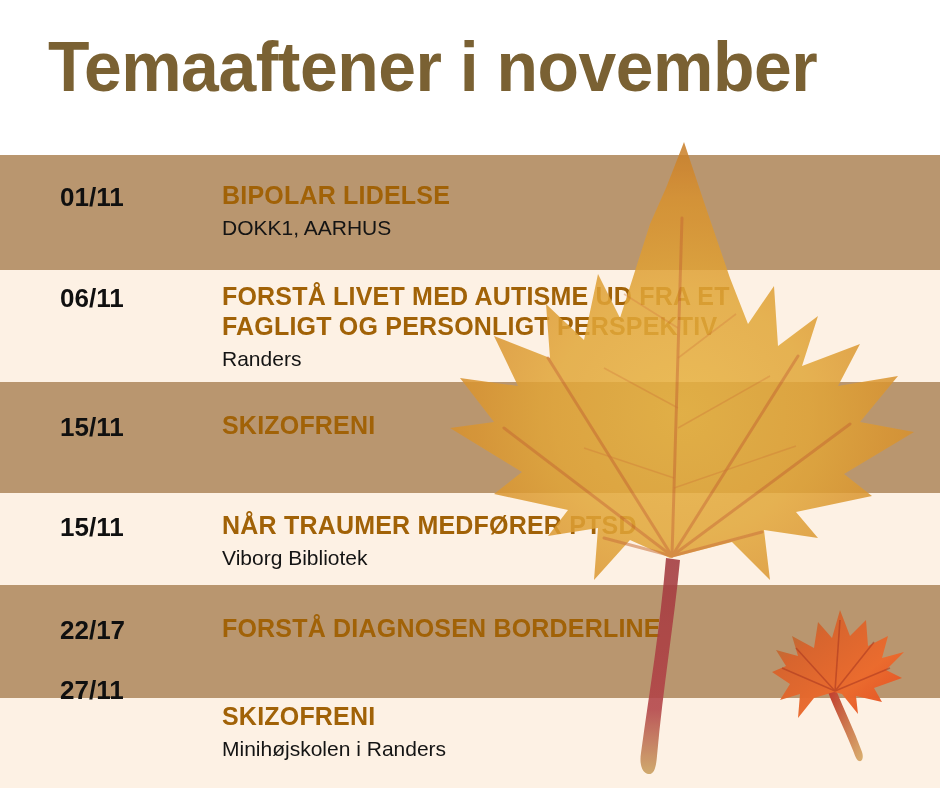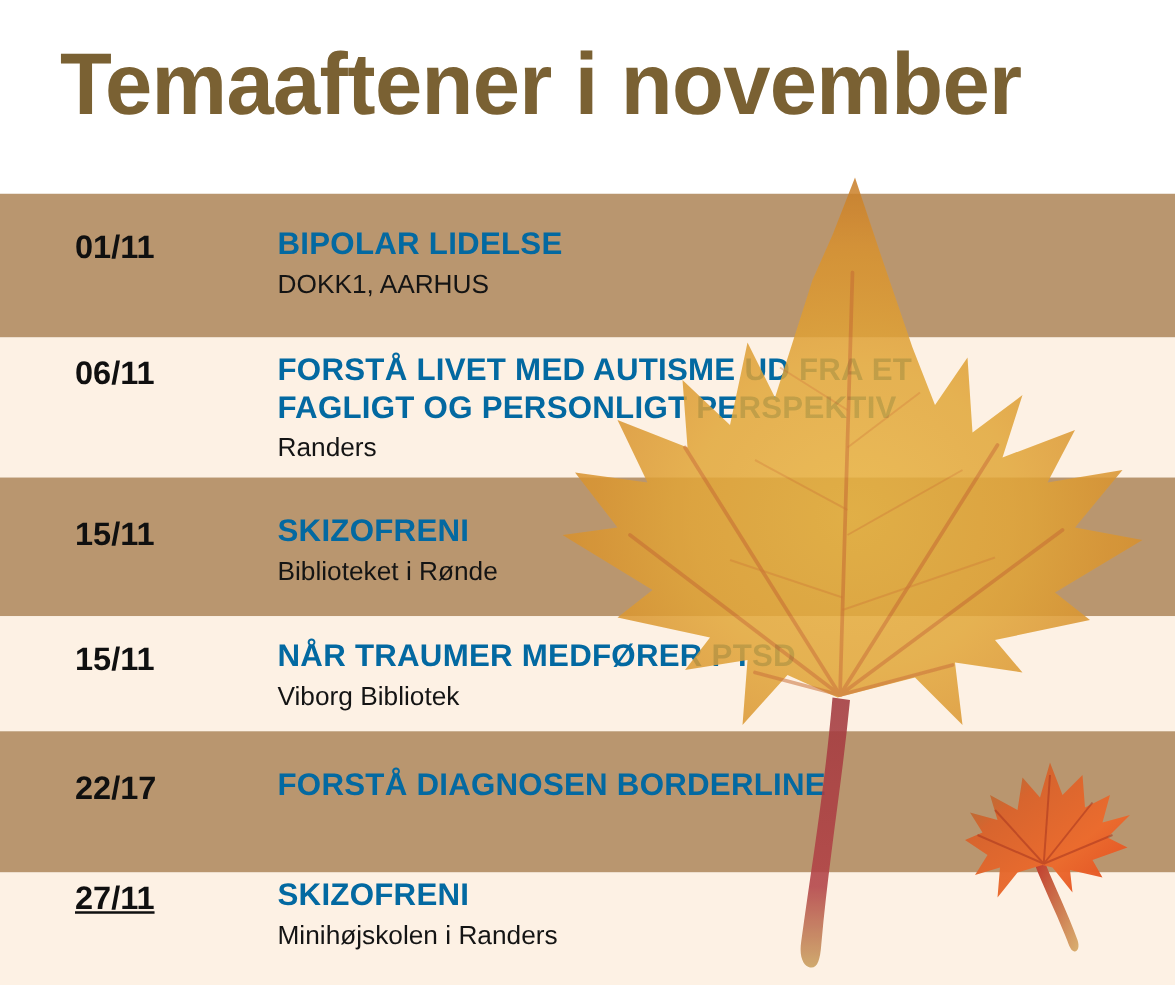--- a/index.html
+++ b/index.html
@@ -68,21 +68,21 @@
     white-space: nowrap;
   }
   .row-body {
     position: absolute;
     left: 222px;
     right: 12px;
   }
   .row-title {
     font-size: 25px;
     font-weight: 700;
-    color: #0369a1;
+    color: #a16207;
     letter-spacing: 0.2px;
     line-height: 30px;
     white-space: nowrap;
   }
   .row-title.wrap {
     white-space: normal;
     width: 600px;
   }
   .row-place {
     font-size: 21px;
@@ -154,41 +154,40 @@
       <div class="row-body" style="top:281px;">
         <div class="row-title wrap">FORSTÅ LIVET MED AUTISME UD FRA ET FAGLIGT OG PERSONLIGT PERSPEKTIV</div>
         <div class="row-place">Randers</div>
       </div>
     </div>
 
     <div>
       <div class="row-date" style="top:412px;">15/11</div>
       <div class="row-body" style="top:410px;">
         <div class="row-title">SKIZOFRENI</div>
-        <div class="row-place">Biblioteket i Rønde</div>
       </div>
     </div>
 
     <div>
       <div class="row-date" style="top:512px;">15/11</div>
       <div class="row-body" style="top:510px;">
         <div class="row-title">NÅR TRAUMER MEDFØRER PTSD</div>
         <div class="row-place">Viborg Bibliotek</div>
       </div>
     </div>
 
     <div>
       <div class="row-date" style="top:615px;">22/17</div>
       <div class="row-body" style="top:613px;">
         <div class="row-title">FORSTÅ DIAGNOSEN BORDERLINE</div>
       </div>
     </div>
 
     <div>
-      <div class="row-date" style="top:703px;text-decoration:underline;">27/11</div>
+      <div class="row-date" style="top:675px;">27/11</div>
       <div class="row-body" style="top:701px;">
         <div class="row-title">SKIZOFRENI</div>
         <div class="row-place">Minihøjskolen i Randers</div>
       </div>
     </div>
   </div>
 
   <div class="leaf-layer">
 
     <svg class="leaf-big" viewBox="0 0 546 660">

